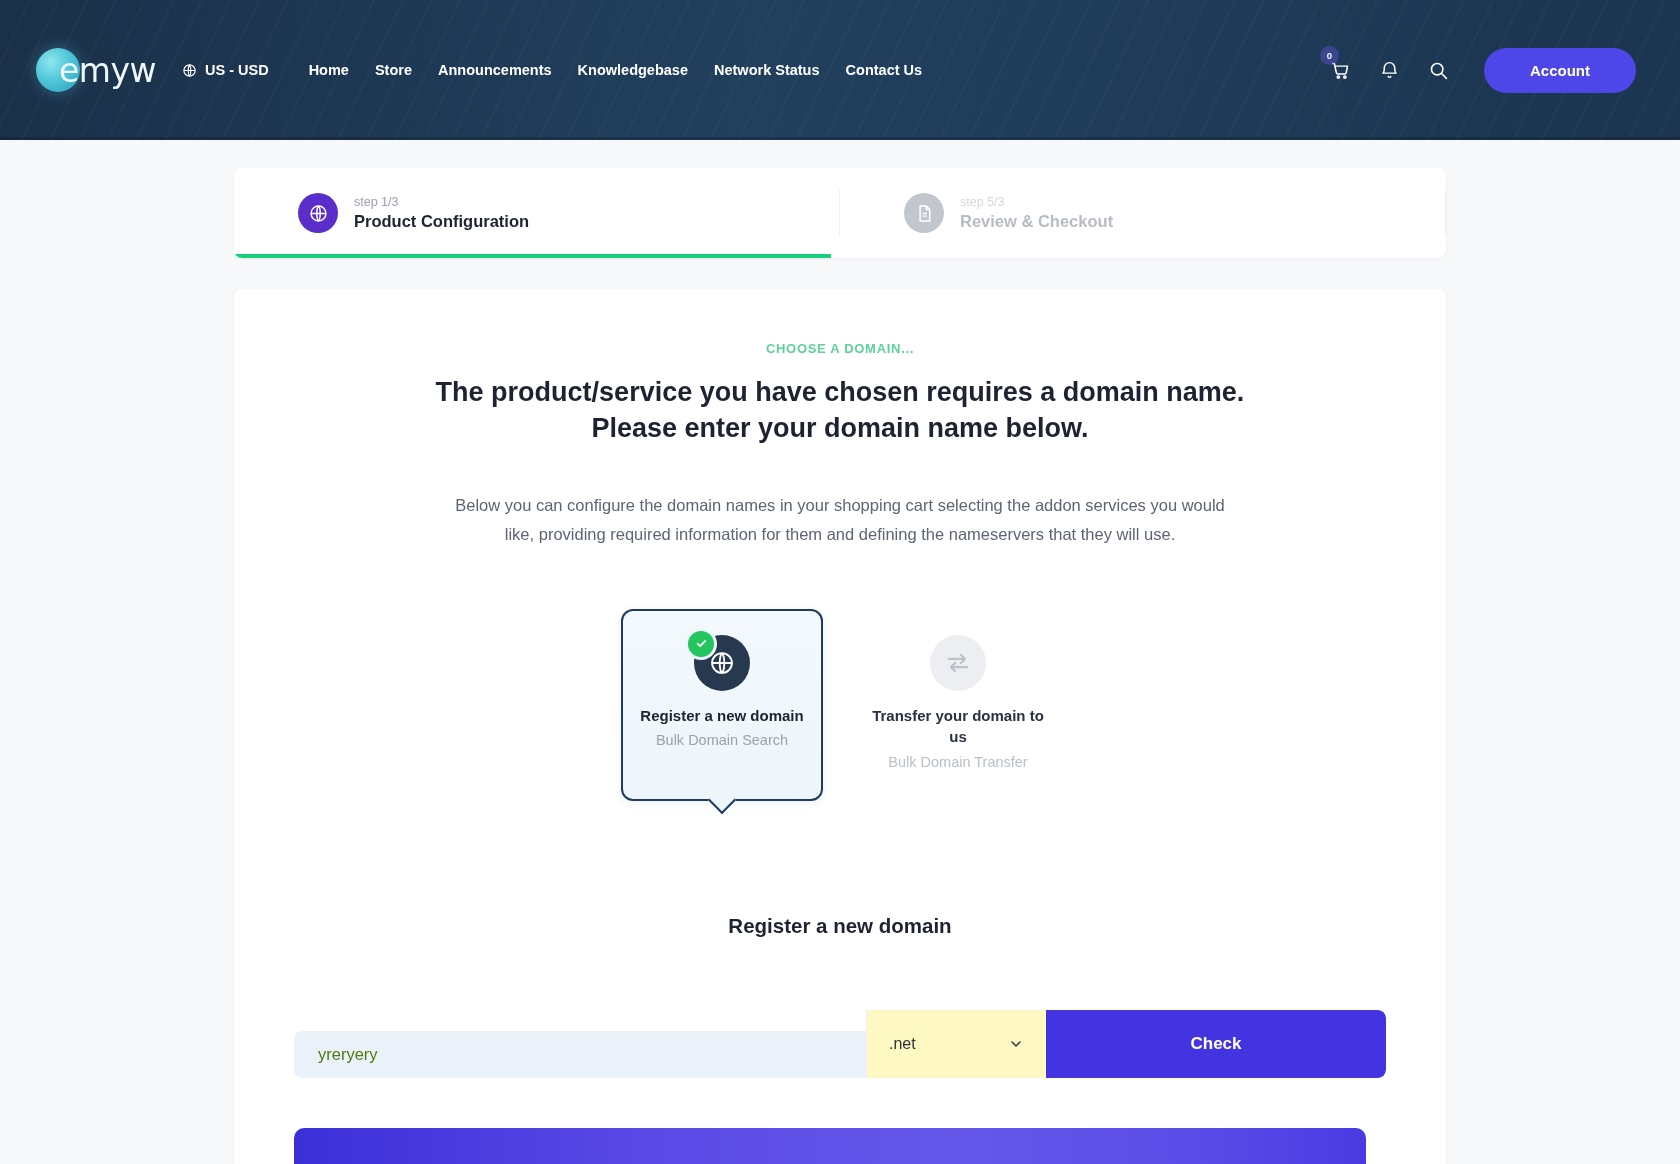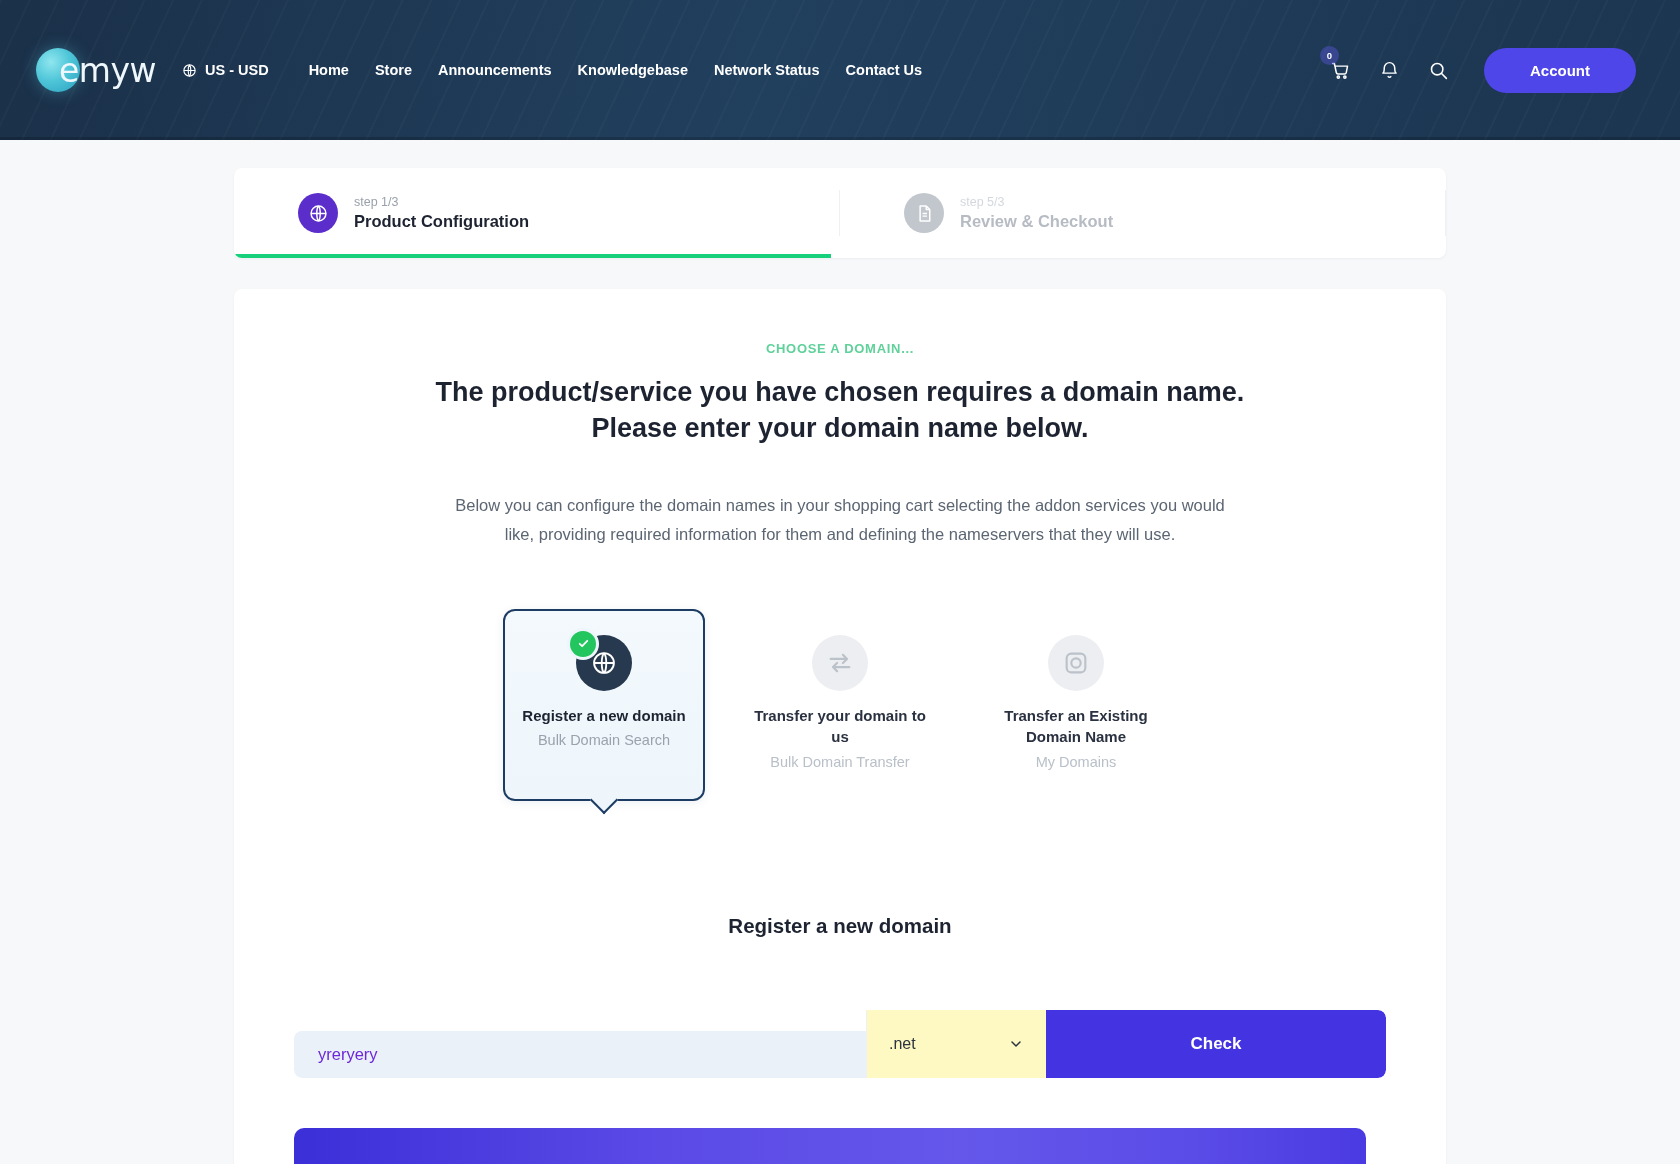--- a/index.html
+++ b/index.html
@@ -316,21 +316,21 @@
     border-radius: 8px;
     overflow: hidden;
     height: 68px;
   }
   .search-input {
     flex: 1;
     background: #eaf1f8;
     border: none;
     outline: none;
     font-size: 16.5px;
-    color: #6d28d9;
+    color: #4d7c0f;
     padding: 8px 24px;
     font-family: "Liberation Sans", sans-serif;
     border-radius: 8px 0 0 8px;
     margin-top: 21px;
   }
   .search-input::placeholder { color: #99a4b2; }
   .tld-select {
     width: 180px;
     background: #fef9c3;
     border: none;
@@ -491,32 +491,20 @@
             <svg viewBox="0 0 24 24" fill="none" stroke="#8d97a3" stroke-width="1.9" stroke-linecap="round" stroke-linejoin="round">
               <path d="M4 8.5h14M14.5 5l3.5 3.5-3.5 3.5"></path>
               <path d="M20 15.5H6M9.5 12L6 15.5 9.5 19"></path>
             </svg>
           </div>
         </div>
         <div class="opt-title">Transfer your domain to us</div>
         <div class="opt-sub">Bulk Domain Transfer</div>
       </div>
 
-      <div class="opt opt--muted">
-        <div class="opt-icon-wrap">
-          <div class="opt-icon">
-            <svg viewBox="0 0 24 24" fill="none" stroke="#8d97a3" stroke-width="1.8" stroke-linejoin="round">
-              <rect x="4" y="4" width="16" height="16" rx="4"></rect>
-              <circle cx="12" cy="12" r="4"></circle>
-            </svg>
-          </div>
-        </div>
-        <div class="opt-title">Transfer an Existing Domain Name</div>
-        <div class="opt-sub">My Domains</div>
-      </div>
     </div>
 
     <h2 class="register-title">Register a new domain</h2>
 
     <div class="search-row">
       <input class="search-input" type="text" value="yreryery" style="">
       <div class="tld-select">
         <span>.net</span>
         <svg viewBox="0 0 24 24" fill="none" stroke="#2b3240" stroke-width="2.2" stroke-linecap="round" stroke-linejoin="round">
           <path d="M6 9l6 6 6-6"></path>

